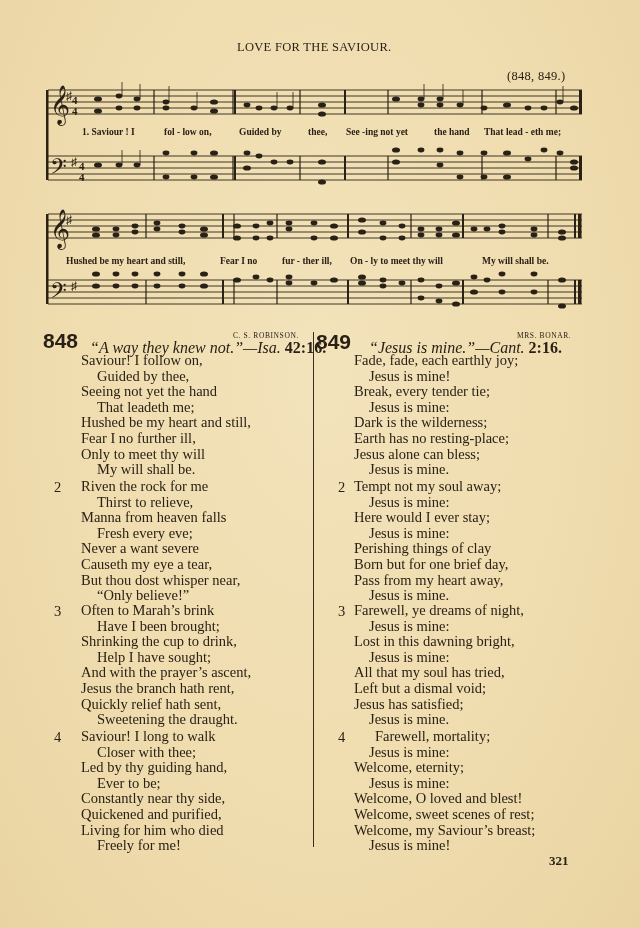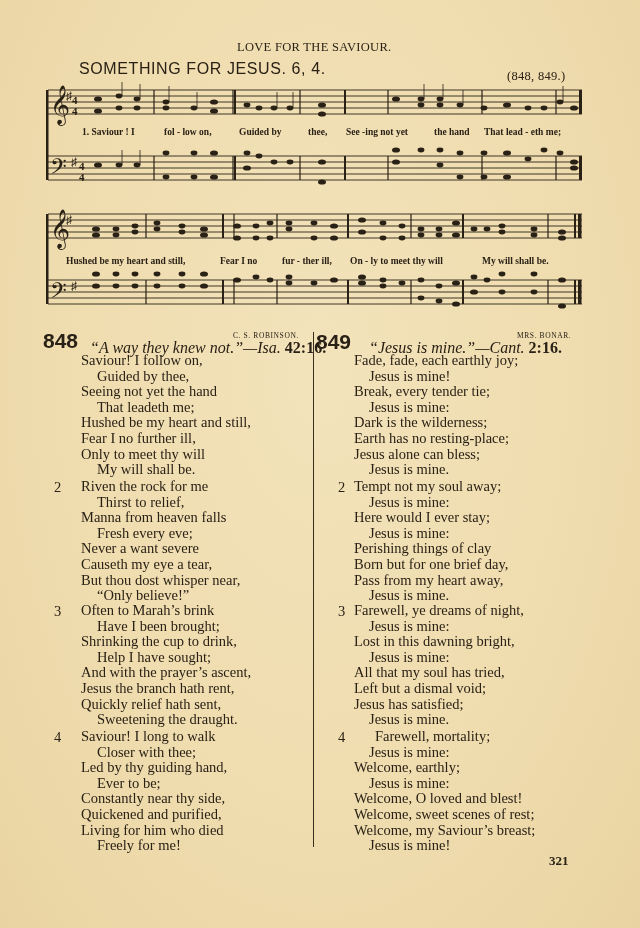--- a/index.html
+++ b/index.html
@@ -26,21 +26,20 @@
 </head>
 <body>
 
 <div class="page">
 
   <div class="running-head">
     <span class="running-title">LOVE FOR THE SAVIOUR.</span>
     <span class="running-nums">(848, 849.)</span>
   </div>
 
-  <div class="tune-title">SOMETHING FOR JESUS.  6, 4.</div>
 
   <div class="music" style="top:82px;">
     <svg width="540" height="112" viewBox="0 0 540 112">
       <g stroke="#2a2116" stroke-width="0.9">
         <line x1="4" y1="8" x2="538" y2="8"></line>
           <line x1="4" y1="14" x2="538" y2="14"></line>
           <line x1="4" y1="20" x2="538" y2="20"></line>
           <line x1="4" y1="26" x2="538" y2="26"></line>
           <line x1="4" y1="32" x2="538" y2="32"></line>
         <line x1="4" y1="74" x2="538" y2="74"></line>
@@ -313,21 +312,21 @@
       <div class="verse-line" style="left: 81px; top: 353px;">Saviour! I follow on,</div>
       <div class="verse-line" style="left: 97px; top: 368.6px;">Guided by thee,</div>
       <div class="verse-line" style="left: 81px; top: 384.2px;">Seeing not yet the hand</div>
       <div class="verse-line" style="left: 97px; top: 399.8px;">That leadeth me;</div>
       <div class="verse-line" style="left: 81px; top: 415.4px;">Hushed be my heart and still,</div>
       <div class="verse-line" style="left: 81px; top: 431px;">Fear I no further ill,</div>
       <div class="verse-line" style="left: 81px; top: 446.6px;">Only to meet thy will</div>
       <div class="verse-line" style="left: 97px; top: 462.2px;">My will shall be.</div>
       <div class="verse-num" style="left: 54px; top: 479px;">2</div>
       <div class="verse-line" style="left: 81px; top: 479px;">Riven the rock for me</div>
-      <div class="verse-line" style="left: 97px; top: 494.6px;">Thirst to relief,</div>
+      <div class="verse-line" style="left: 97px; top: 494.6px;">Thirst to relieve,</div>
       <div class="verse-line" style="left: 81px; top: 510.2px; text-align: right;">Manna from heaven falls</div>
       <div class="verse-line" style="left: 97px; top: 525.8px;">Fresh every eve;</div>
       <div class="verse-line" style="left: 81px; top: 541.4px;">Never a want severe</div>
       <div class="verse-line" style="left: 81px; top: 557px;">Causeth my eye a tear,</div>
       <div class="verse-line" style="left: 81px; top: 572.6px;">But thou dost whisper near,</div>
       <div class="verse-line" style="left: 97px; top: 588.2px;">“Only believe!”</div>
       <div class="verse-num" style="left: 54px; top: 603px;">3</div>
       <div class="verse-line" style="left: 81px; top: 603px;">Often to Marah’s brink</div>
       <div class="verse-line" style="left: 97px; top: 618.6px;">Have I been brought;</div>
       <div class="verse-line" style="left: 81px; top: 634.2px;">Shrinking the cup to drink,</div>
@@ -367,21 +366,21 @@
       <div class="verse-line" style="left: 369px; top: 618.6px;">Jesus is mine:</div>
       <div class="verse-line" style="left: 354px; top: 634.2px;">Lost in this dawning bright,</div>
       <div class="verse-line" style="left: 369px; top: 649.8px;">Jesus is mine:</div>
       <div class="verse-line" style="left: 354px; top: 665.4px;">All that my soul has tried,</div>
       <div class="verse-line" style="left: 354px; top: 681px;">Left but a dismal void;</div>
       <div class="verse-line" style="left: 354px; top: 696.6px;">Jesus has satisfied;</div>
       <div class="verse-line" style="left: 369px; top: 712.2px;">Jesus is mine.</div>
       <div class="verse-num" style="left: 338px; top: 729px;">4</div>
       <div class="verse-line" style="left: 354px; top: 729px; margin-left: 21px;">Farewell, mortality;</div>
       <div class="verse-line" style="left: 369px; top: 744.6px;">Jesus is mine:</div>
-      <div class="verse-line" style="left: 354px; top: 760.2px;">Welcome, earthly;</div>
+      <div class="verse-line" style="left: 354px; top: 760.2px;">Welcome, eternity;</div>
       <div class="verse-line" style="left: 369px; top: 775.8px;">Jesus is mine:</div>
       <div class="verse-line" style="left: 354px; top: 791.4px;">Welcome, O loved and blest!</div>
       <div class="verse-line" style="left: 354px; top: 807px;">Welcome, sweet scenes of rest;</div>
       <div class="verse-line" style="left: 354px; top: 822.6px;">Welcome, my Saviour’s breast;</div>
       <div class="verse-line" style="left: 369px; top: 838.2px;">Jesus is mine!</div>
     </div>
 
   <div class="page-number">321</div>
 </div>
 

